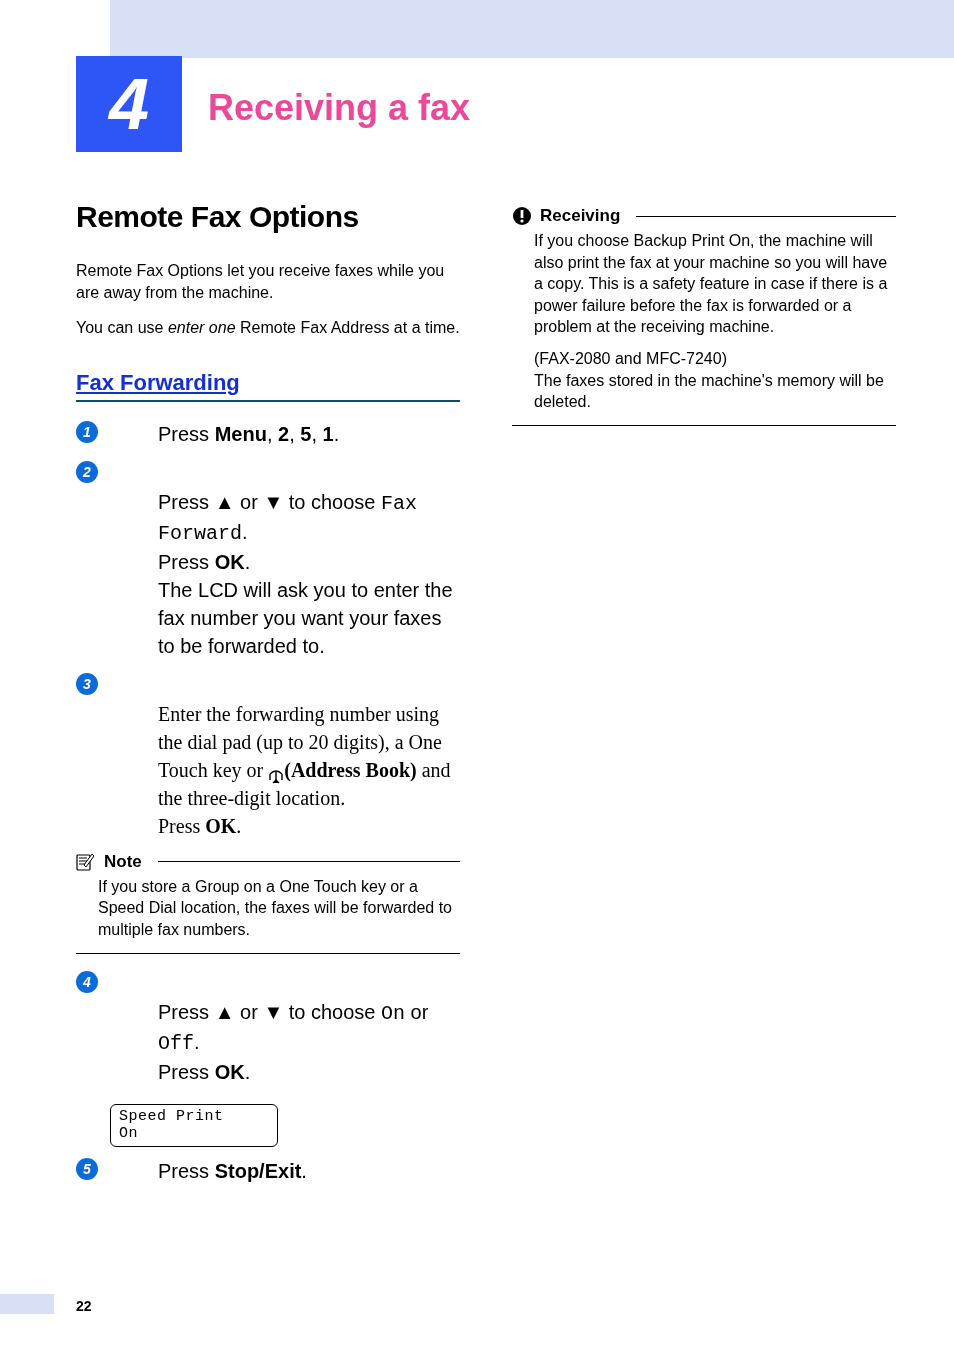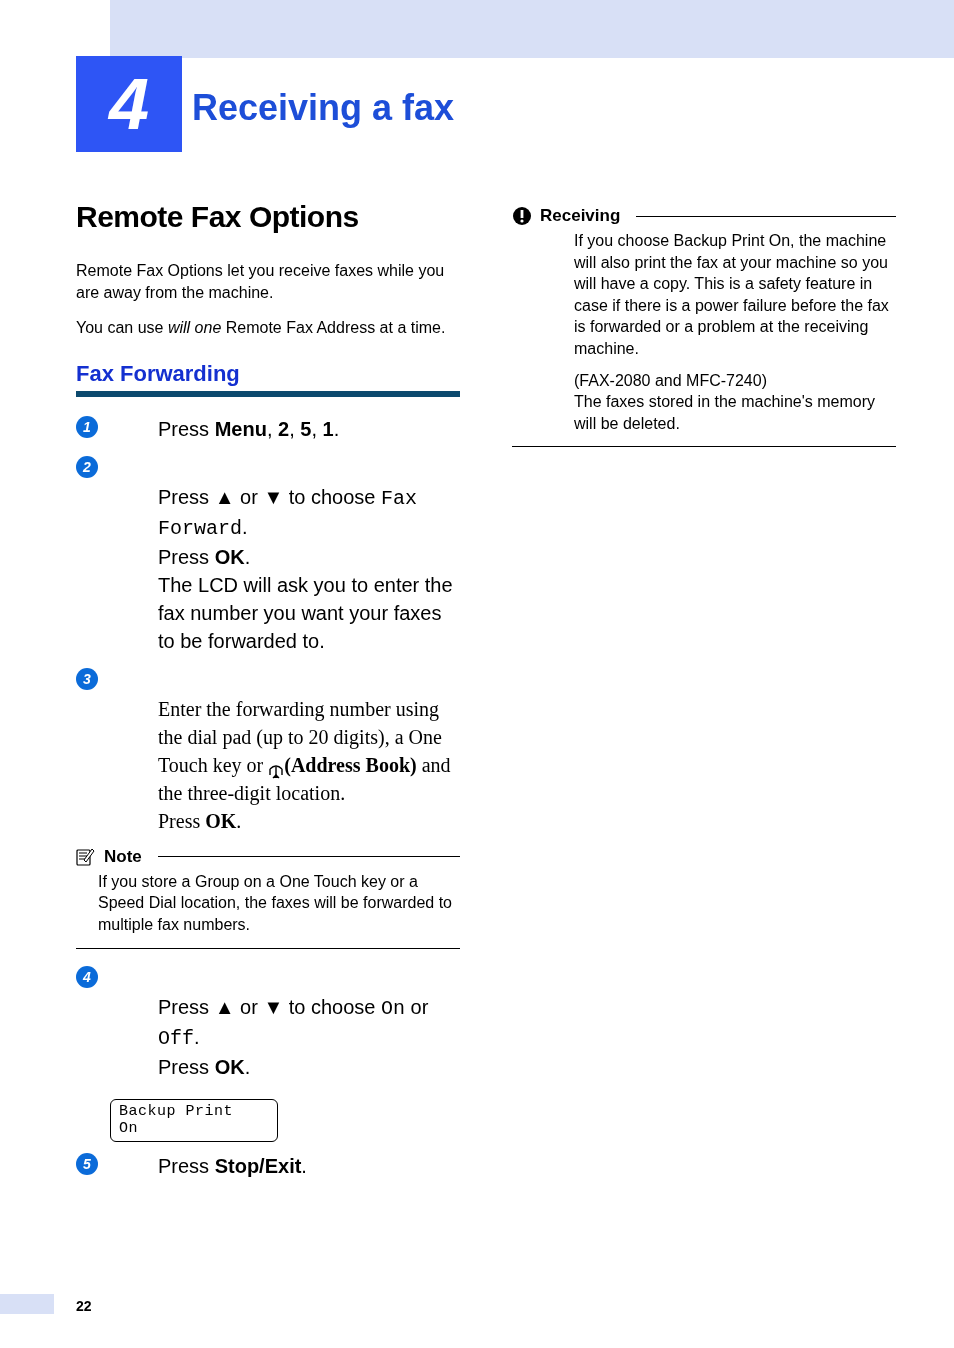--- a/index.html
+++ b/index.html
@@ -30,22 +30,22 @@
     font-size: 72px;
     font-weight: bold;
     display: flex;
     align-items: center;
     justify-content: center;
     font-style: italic;
   }
   .chapter-title {
     font-size: 36px;
     font-weight: bold;
-    color: #1d4ed8;
-    padding-left: 10px;
+    color: #ec4899;
+    padding-left: 26px;
     align-self: center;
     margin-top: 8px;
   }
   .content {
     position: absolute;
     top: 200px;
     left: 76px;
     right: 58px;
     display: flex;
     gap: 52px;
@@ -64,24 +64,25 @@
   p.body {
     font-size: 16px;
     line-height: 1.35;
     margin-bottom: 14px;
   }
   p.body em { font-style: italic; }
   h2.subsection {
     font-size: 22px;
     font-weight: bold;
     color: #1430d0;
-    border-bottom: 6px solid #0c4a6e;
+    border-bottom: 2px solid #0c4a6e;
     padding-bottom: 4px;
-    margin-top: 22px;
+    margin-top: 31px;
     margin-bottom: 18px;
+    text-decoration: underline;
   }
   .step {
     display: flex;
     align-items: flex-start;
     gap: 12px;
     margin-bottom: 12px;
   }
   .step-num {
     width: 22px; height: 22px;
     border-radius: 50%;
@@ -136,21 +137,21 @@
     background: #000;
     margin-left: 8px;
   }
   .callout-body {
     font-size: 16px;
     line-height: 1.35;
     padding-left: 22px;
     padding-bottom: 12px;
     border-bottom: 1px solid #000;
   }
-  .callout-body p { margin-bottom: 10px; margin-left: 40px; }
+  .callout-body p { margin-bottom: 10px; }
   .callout-body p:last-child { margin-bottom: 0; }
   .note-icon {
     width: 20px; height: 18px;
     position: relative;
   }
   .note-icon svg { display:block; }
   .important-icon {
     width: 20px; height: 20px;
   }
   .addr-icon {
@@ -186,21 +187,21 @@
   <div class="chapter-title">Receiving a fax</div>
 </div>
 
 <div class="content">
   <div class="col">
 
     <h1 class="section">Remote Fax Options</h1>
 
     <p class="body">Remote Fax Options let you receive faxes while you are away from the machine.</p>
     <p class="body">
-      <span>You can use </span><em>will one</em><span> Remote Fax Address at a time.</span>
+      <span>You can use </span><em>enter one</em><span> Remote Fax Address at a time.</span>
     </p>
 
     <h2 class="subsection">Fax Forwarding</h2>
 
 
     
     <div class="step">
       <div class="step-num">1</div>
       <div class="step-body">
         <span>Press </span><b>Menu</b><span>, </span><b>2</b><span>, </span><b>5</b><span>, </span><b>1</b><span>.</span>
@@ -248,21 +249,21 @@
     </div>
 
     
     <div class="step">
       <div class="step-num">4</div>
       <div class="step-body" style="white-space:pre-line;">
         <span>Press </span><span class="arrow">▲</span><span> or </span><span class="arrow">▼</span><span> to choose </span><span class="mono">On</span><span> or </span><span class="mono">Off</span><span>.
 Press </span><b>OK</b><span>.</span>
       </div>
     </div>
-    <div class="lcd">Backup Print
+    <div class="lcd">Speed Print
 On</div>
 
     
     <div class="step">
       <div class="step-num">5</div>
       <div class="step-body">
         <span>Press </span><b>Stop/Exit</b><span>.</span>
       </div>
     </div>
 

